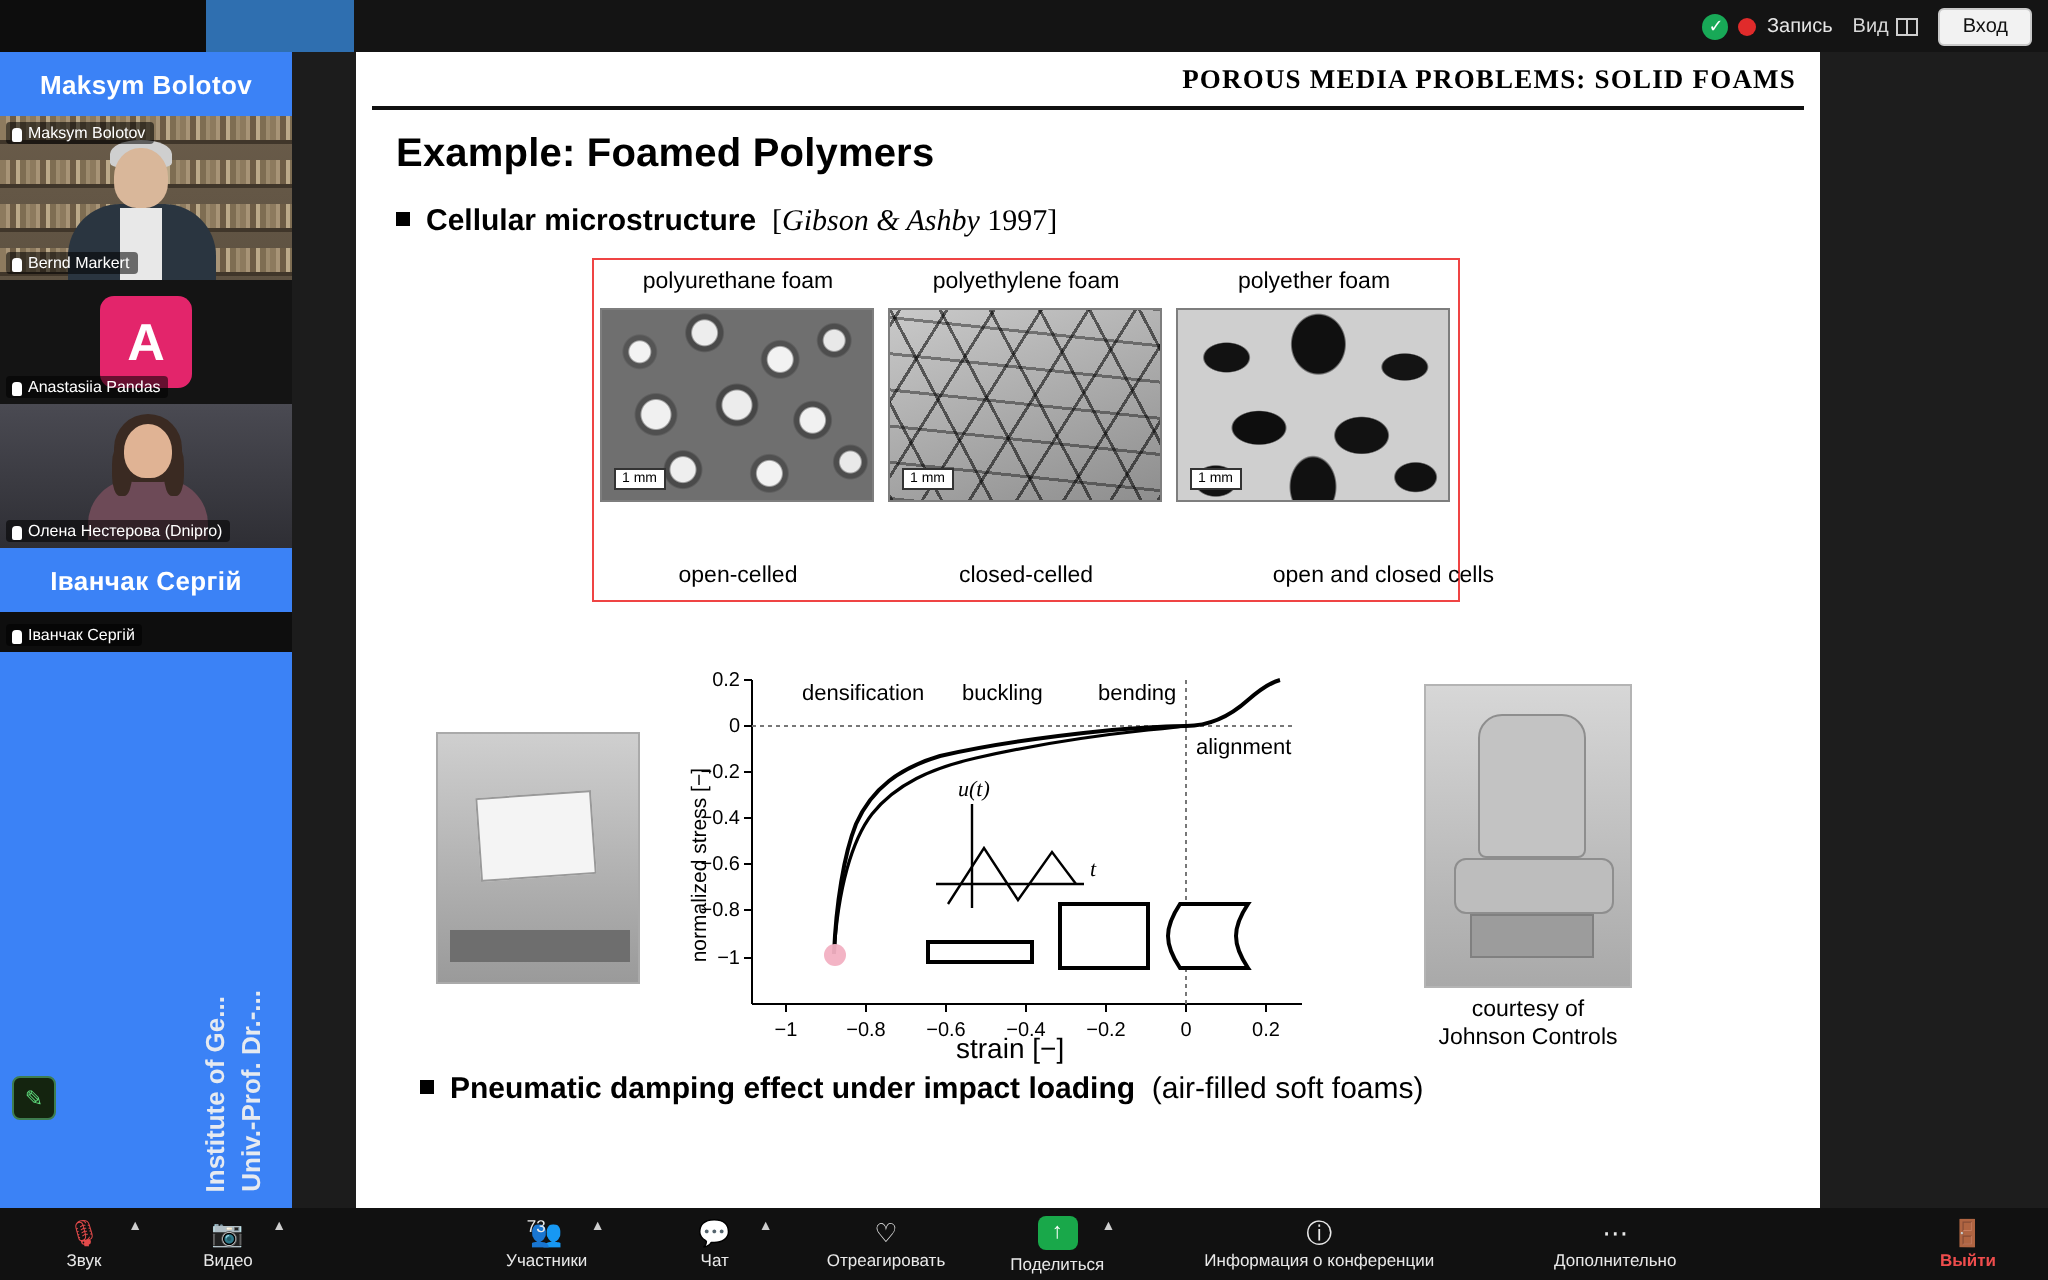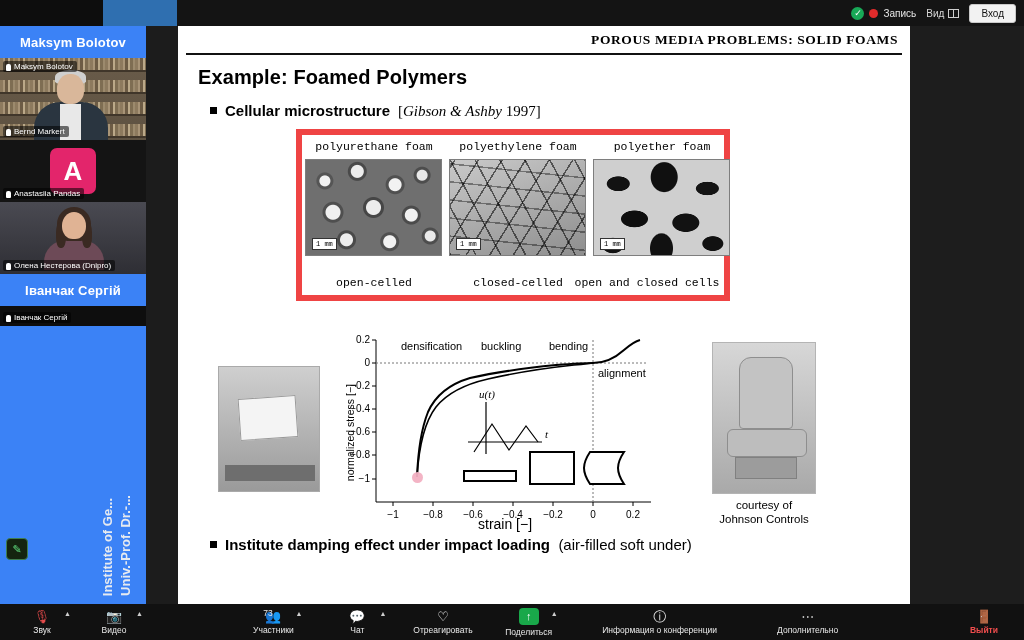--- a/index.html
+++ b/index.html
@@ -137,30 +137,30 @@
   .slide-title {
     position: absolute; left: 20px; top: 40px;
     font-size: 20px; font-weight: bold; letter-spacing: .1px;
   }
   .bullet { position: absolute; display: flex; align-items: baseline; gap: 8px; font-size: 15px; }
   .bullet .sq { width: 7px; height: 7px; background: #000; display: inline-block; position: relative; top: -2px; flex: 0 0 auto; }
   .b-strong { font-weight: bold; }
   .b-italic { font-style: italic; }
   .b-normal { font-weight: normal; }
 
-  .b1 { left: 32px; top: 76px; justify-content: space-between; }
+  .b1 { left: 20px; top: 76px; justify-content: space-between; }
   .b2 { left: 32px; top: 281px; }
   .b3 { left: 32px; top: 510px; }
   .b4 { left: 32px; top: 540px; }
   .underline-obj { border-bottom: 2px solid #000; padding-bottom: 1px; }
 
   
   .foam-box {
     position: absolute; left: 118px; top: 103px; width: 434px; height: 172px;
-    border: 6px solid #ef4444; background: #fff; font-family: Liberation Mono, monospace;
+    border: 1px solid #ef4444; background: #fff;
   }
   .foam-cap { position: absolute; font-size: 11.5px; text-align: center; width: 140px; }
   .foam-img { position: absolute; top: 24px; width: 137px; height: 97px; overflow: hidden; border: 1px solid #7e7e7e; }
   .foam-a { background:
       radial-gradient(circle at 14% 22%, #f3f3f3 0 5px, #555 6px 8px, transparent 9px),
       radial-gradient(circle at 38% 12%, #ededed 0 6px, #4a4a4a 7px 9px, transparent 10px),
       radial-gradient(circle at 66% 26%, #f2f2f2 0 6px, #505050 7px 9px, transparent 10px),
       radial-gradient(circle at 86% 16%, #e8e8e8 0 5px, #4d4d4d 6px 8px, transparent 9px),
       radial-gradient(circle at 20% 55%, #f0f0f0 0 7px, #4f4f4f 8px 10px, transparent 11px),
       radial-gradient(circle at 50% 50%, #ececec 0 7px, #464646 8px 10px, transparent 11px),
@@ -360,21 +360,21 @@
       </div>
       <div class="foam-img foam-b" style="left:147px;">
         <div class="scale-bar">1 mm</div>
       </div>
       <div class="foam-img foam-c" style="left:291px;">
         <div class="scale-bar">1 mm</div>
       </div>
 
       <div class="foam-sub" style="left:2px;">open-celled</div>
       <div class="foam-sub" style="left:146px;">closed-celled</div>
-      <div class="foam-sub" style="left:272px; width:146px;">open and closed cells</div>
+      <div class="foam-sub" style="left:304px; width:146px;text-align:right;">open and closed cells</div>
     </div>
 
 
     <div class="spec-img">
       <div class="spec-block"></div>
       <div class="spec-base"></div>
     </div>
 
     <div class="chart-box">
       <div class="axis-label-y">normalized stress [−]</div>
@@ -460,22 +460,22 @@
       <div class="seat-leg"></div>
     </div>
     <div class="seat-cap">
       <div>courtesy of</div>
       <div>Johnson Controls</div>
     </div>
 
     <div class="bullet b3">
       <span class="sq"></span>
       <span>
-        <span class="b-strong">Institute damping effect under impact loading</span>
-        <span class="b-normal">&nbsp;<span>(air-filled soft under)</span></span>
+        <span class="b-strong">Pneumatic damping effect under impact loading</span>
+        <span class="b-normal">&nbsp;<span>(air-filled soft foams)</span></span>
       </span>
     </div>
 
   </div>
 
   <div class="rightgutter"></div>
 
   <div class="bottombar">
     <div class="bb-left">
       <div class="bb-item">

